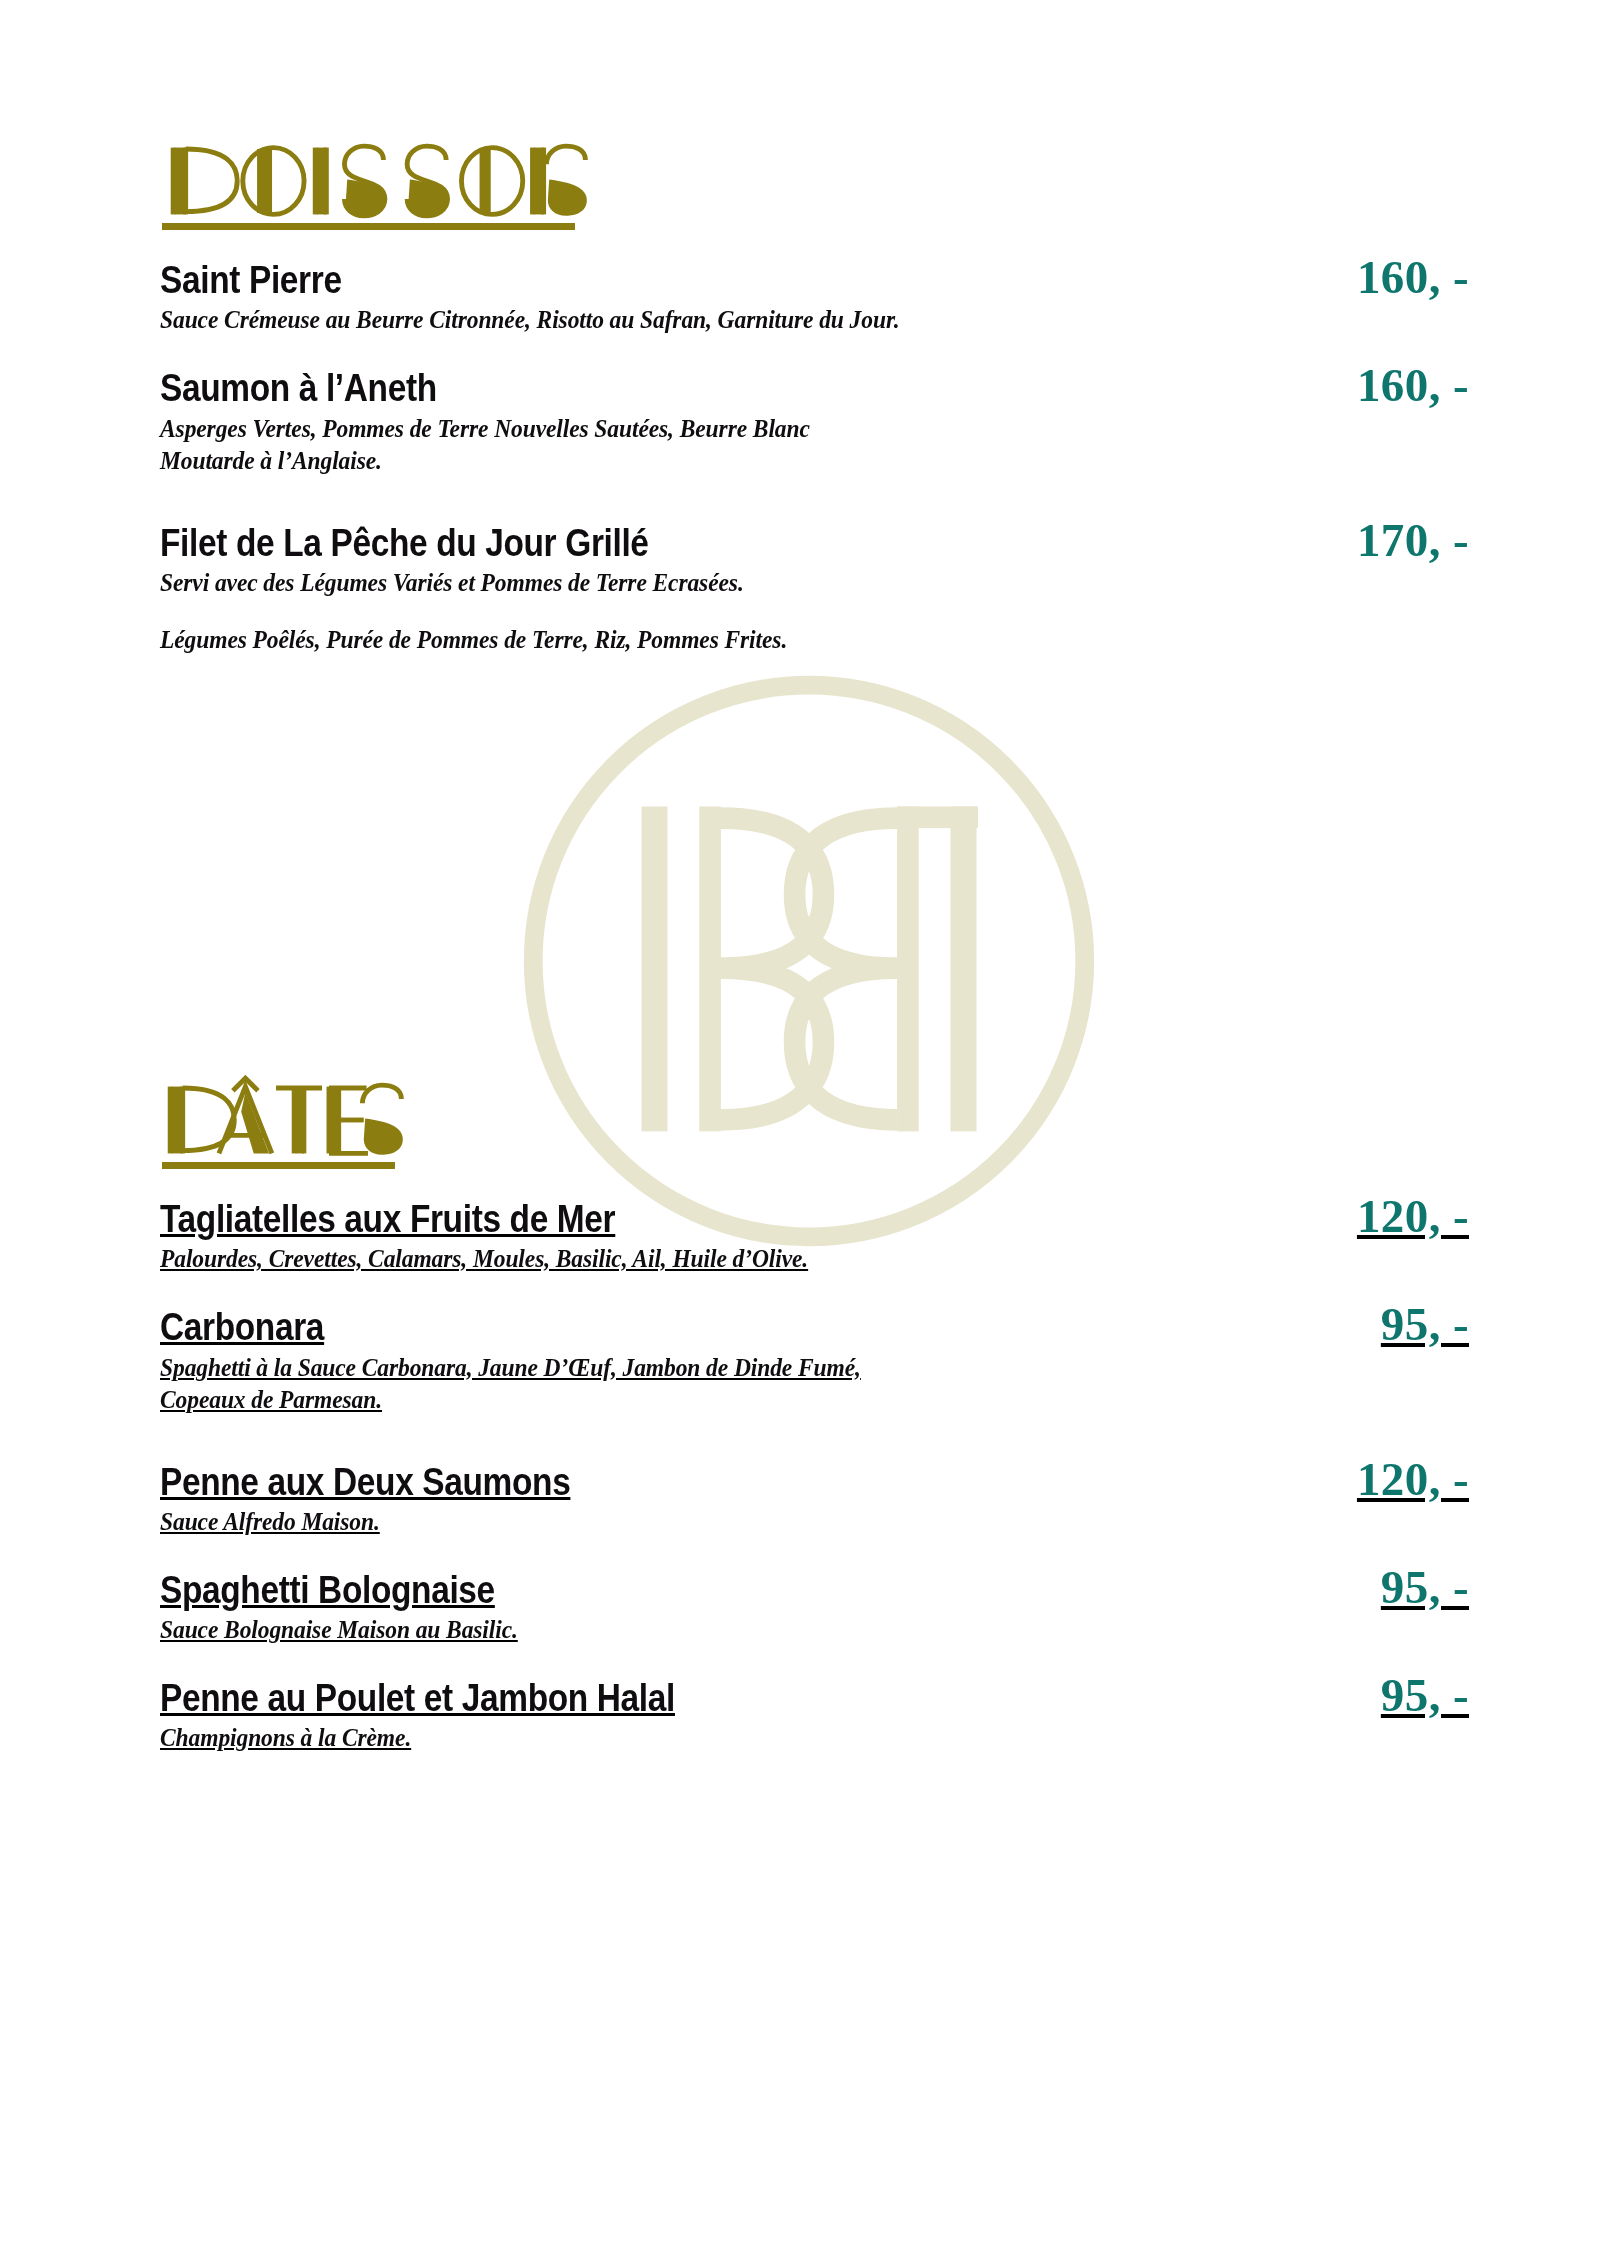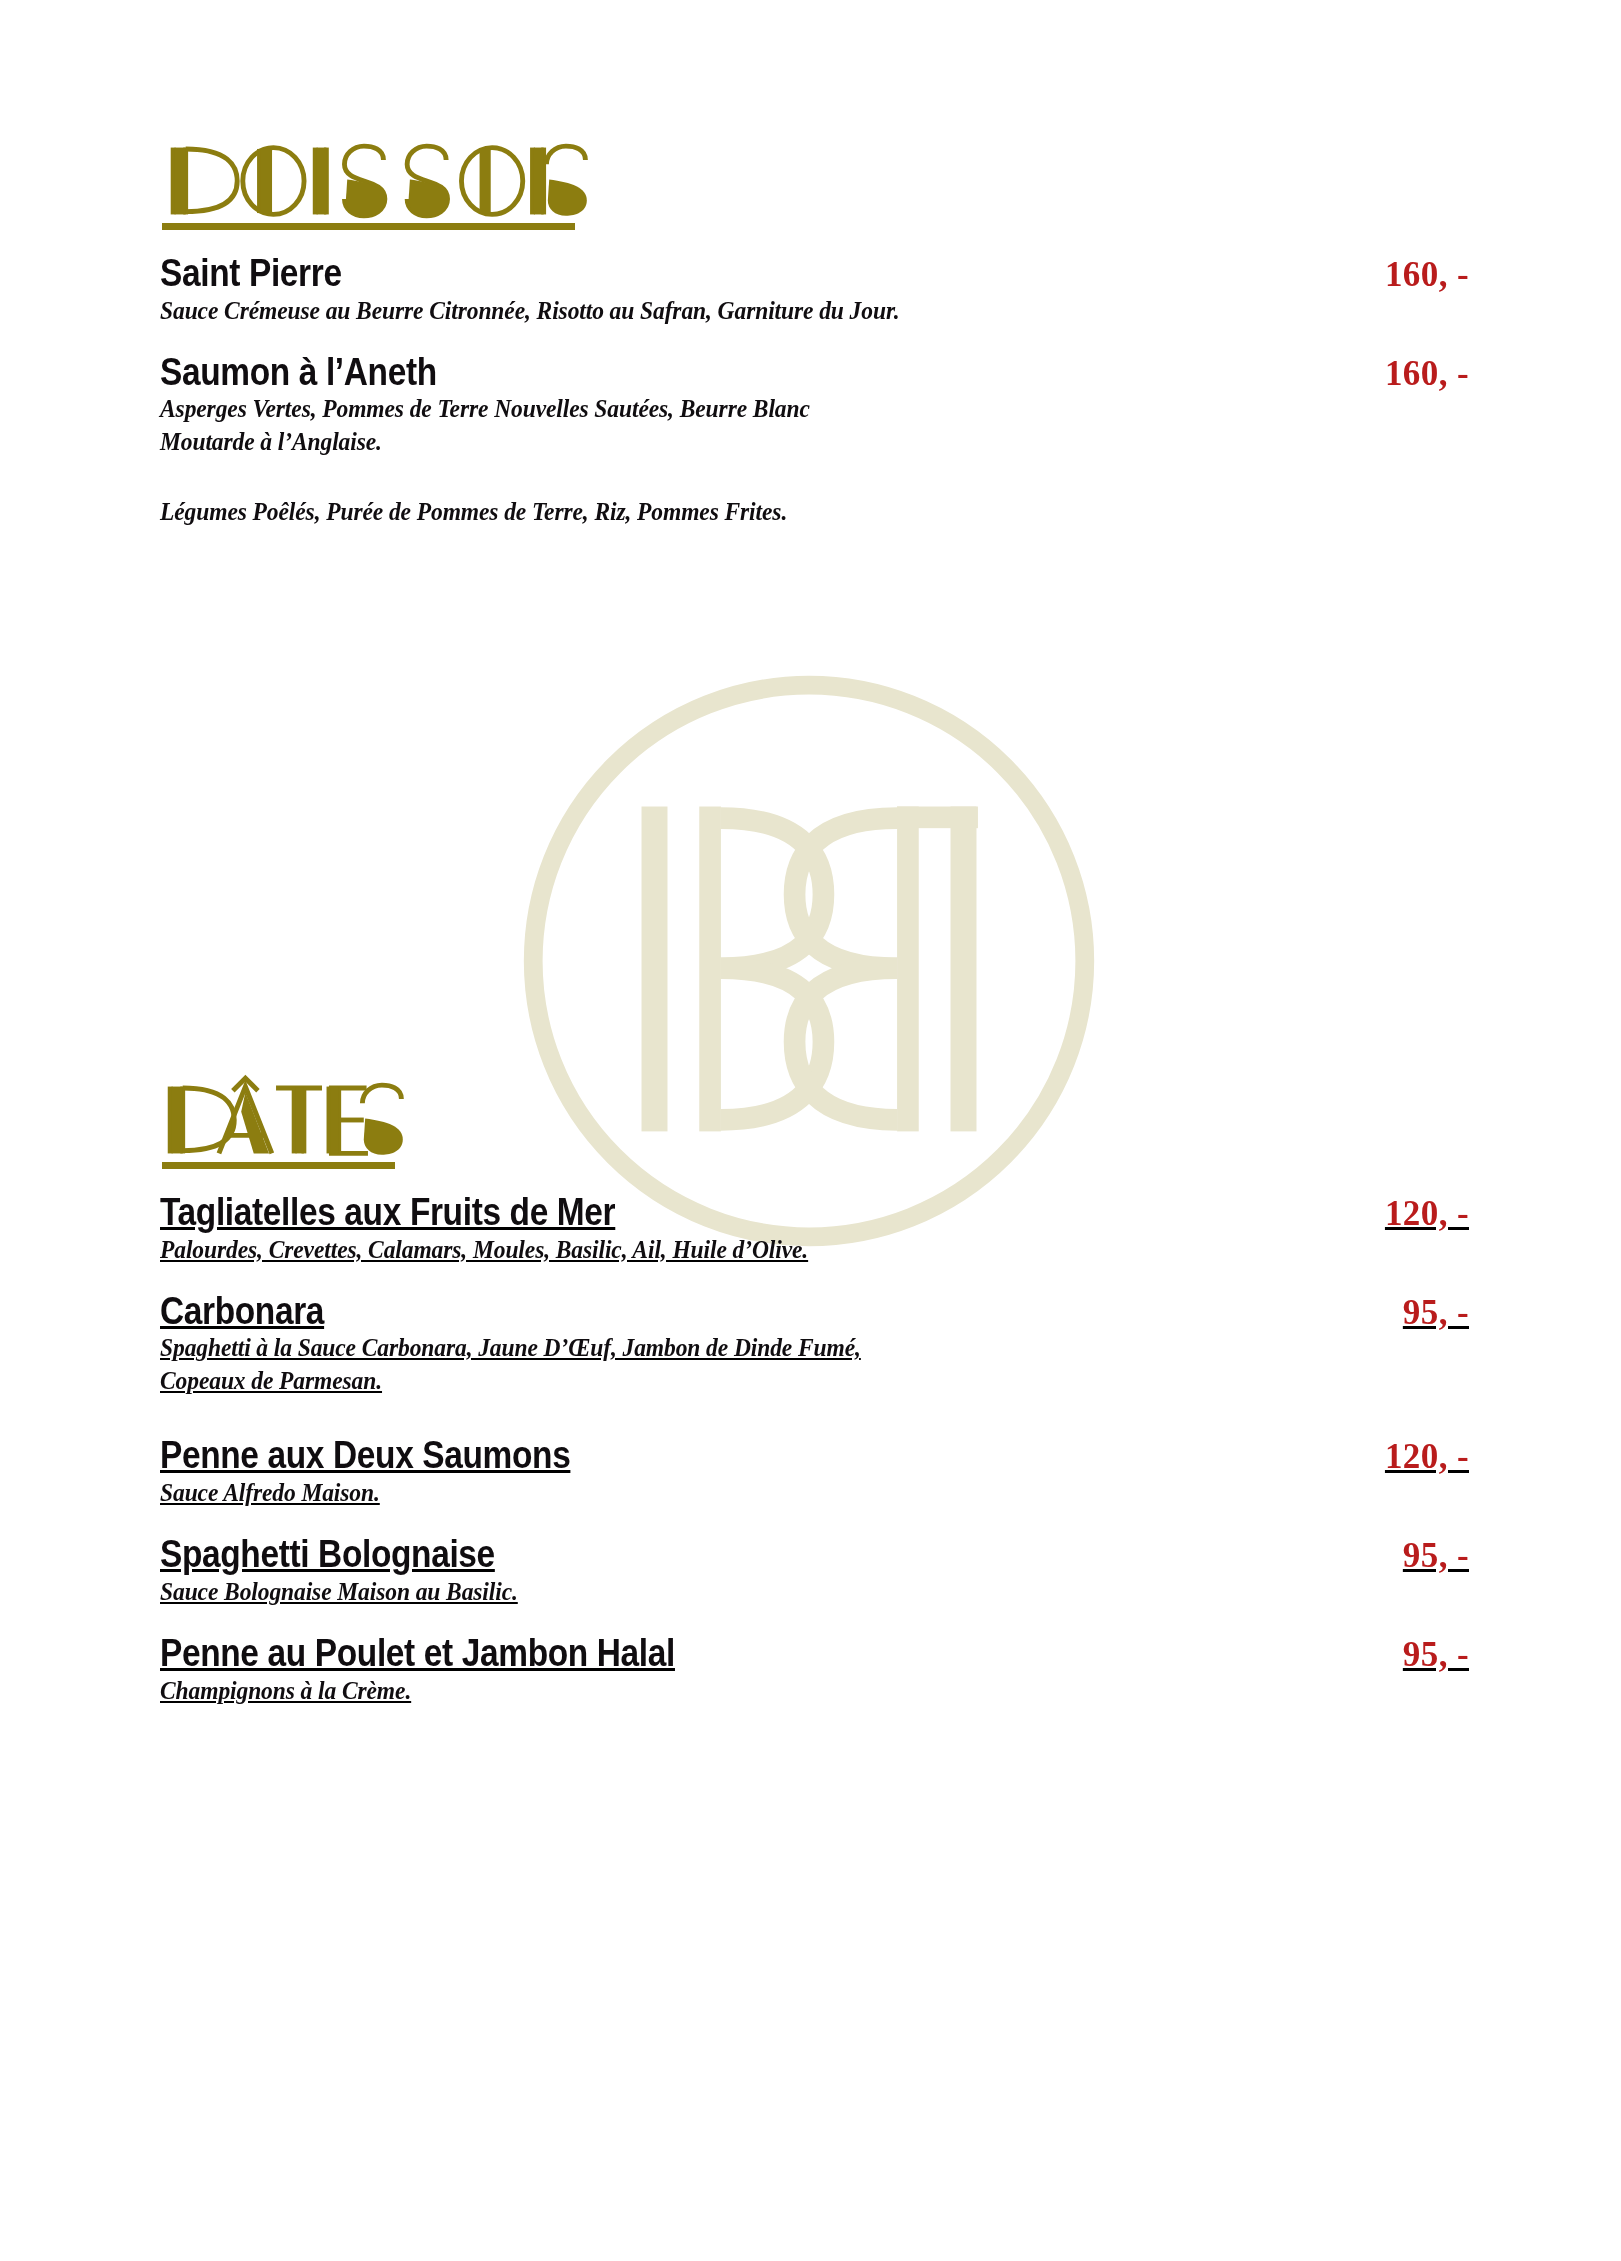--- a/index.html
+++ b/index.html
@@ -82,23 +82,23 @@
     line-height: 1.06;
     color: #100d10;
     letter-spacing: -0.4px;
     transform: scaleX(0.88);
     transform-origin: left center;
     white-space: nowrap;
   }
   .item-price {
     font-family: "Liberation Serif", serif;
     font-weight: 700;
-    font-size: 35px;
+    font-size: 47px;
     line-height: 1.06;
-    color: #b91c1c;
+    color: #0f766e;
     white-space: nowrap;
     text-align: right;
     letter-spacing: 0.4px;
     flex: 0 0 auto;
   }
   .item-desc {
     font-family: "Liberation Serif", serif;
     font-weight: 700;
     font-style: italic;
     font-size: 25px;
@@ -208,20 +208,29 @@
           <div class="item-head">
             <div class="item-name">Saumon à l’Aneth</div>
             <div class="item-price">160, -</div>
           </div>
           <div class="item-desc">
             <span class="dl">Asperges Vertes, Pommes de Terre Nouvelles Sautées, Beurre Blanc</span>
             <span class="dl">Moutarde à l’Anglaise.</span>
           </div>
         </div>
         <div class="item">
+          <div class="item-head">
+            <div class="item-name">Filet de La Pêche du Jour Grillé</div>
+            <div class="item-price">170, -</div>
+          </div>
+          <div class="item-desc">
+            <span class="dl">Servi avec des Légumes Variés et Pommes de Terre Ecrasées.</span>
+          </div>
+        </div>
+        <div class="item">
           <div class="item-desc">
             <span class="dl">Légumes Poêlés, Purée de Pommes de Terre, Riz, Pommes Frites.</span>
           </div>
         </div>
       </div>
   </section>
 
   <section class="section" id="section-pates">
 
     <div class="section-heading">

